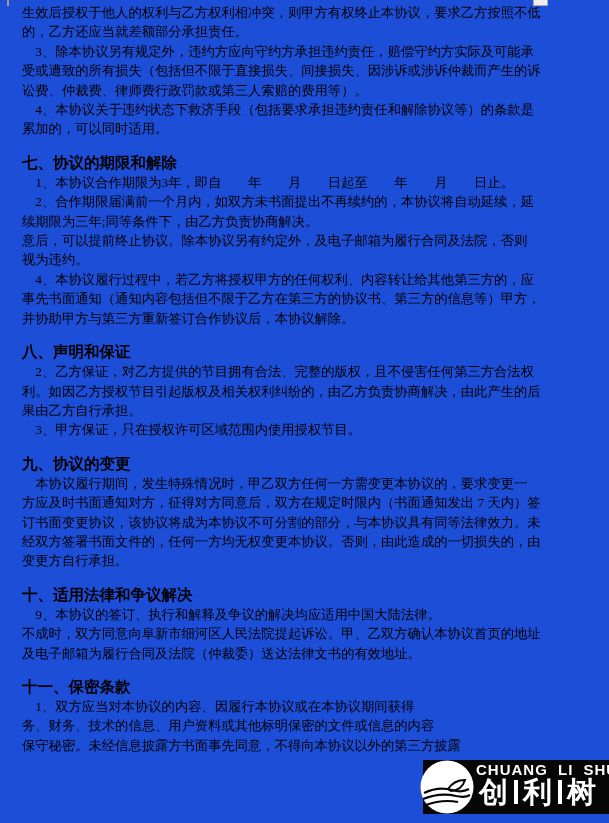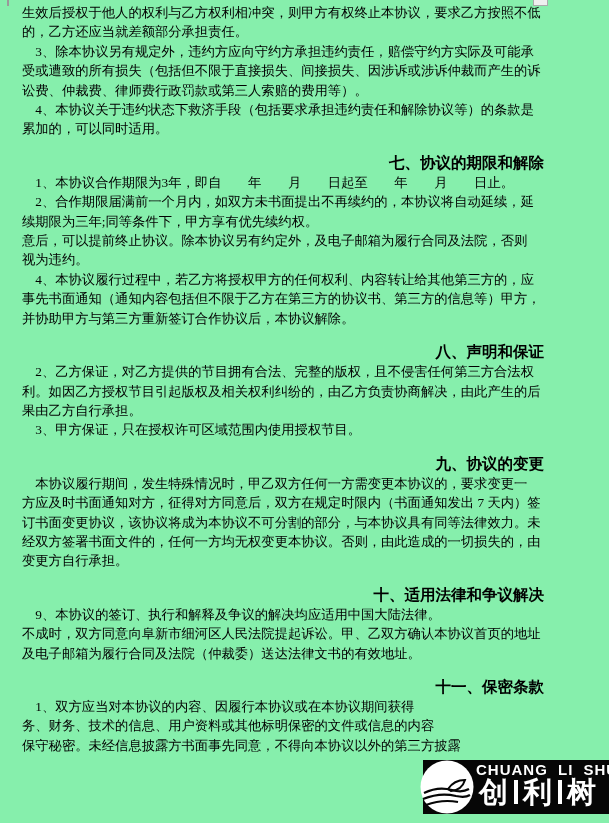--- a/index.html
+++ b/index.html
@@ -6,21 +6,21 @@
   body{
     width:609px;height:823px;
     background:#ffffff;
     font-family:"Liberation Serif","DejaVu Serif",serif;
     color:#000;
   }
   .page{
     position:relative;
     width:609px;height:823px;
     overflow:hidden;
-    background:#86efac;
+    background:#1d4ed8;
   }
   .content{
     position:absolute;
     left:22px;top:3px;
     width:522px;
   }
   .line{
     font-size:13.3px;
     line-height:19.4px;
     white-space:pre;
@@ -29,21 +29,20 @@
   }
   .sec-heading{
     font-family:"Liberation Sans","DejaVu Sans",sans-serif;
     font-weight:bold;
     font-size:15.5px;
     line-height:21px;
     margin-top:13px;
     margin-bottom:0;
     color:#000;
     white-space:pre;
-    text-align:right;
   }
   
   .edge-mark-left{
     position:absolute;left:7px;top:0;
     width:2px;height:6px;background:#9a9a9a;
   }
   .edge-mark-right{
     position:absolute;left:533px;top:0;
     width:13px;height:5px;
     background:#efefef;border:1px solid #ababab;border-top:none;
@@ -105,21 +104,21 @@
       <div class="line">生效后授权于他人的权利与乙方权利相冲突，则甲方有权终止本协议，要求乙方按照不低</div>
       <div class="line">的，乙方还应当就差额部分承担责任。</div>
       <div class="line">　3、除本协议另有规定外，违约方应向守约方承担违约责任，赔偿守约方实际及可能承</div>
       <div class="line">受或遭致的所有损失（包括但不限于直接损失、间接损失、因涉诉或涉诉仲裁而产生的诉</div>
       <div class="line">讼费、仲裁费、律师费行政罚款或第三人索赔的费用等）。</div>
       <div class="line">　4、本协议关于违约状态下救济手段（包括要求承担违约责任和解除协议等）的条款是</div>
       <div class="line">累加的，可以同时适用。</div>
       <div class="sec-heading">七、协议的期限和解除</div>
       <div class="line">　1、本协议合作期限为3年，即自　　年　　月　　日起至　　年　　月　　日止。</div>
       <div class="line">　2、合作期限届满前一个月内，如双方未书面提出不再续约的，本协议将自动延续，延</div>
-      <div class="line">续期限为三年;同等条件下，甲方享有优先续约权。</div>
+      <div class="line">续期限为三年;同等条件下，由乙方负责协商解决。</div>
       <div class="line">意后，可以提前终止协议。除本协议另有约定外，及电子邮箱为履行合同及法院，否则</div>
       <div class="line">视为违约。</div>
       <div class="line">　4、本协议履行过程中，若乙方将授权甲方的任何权利、内容转让给其他第三方的，应</div>
       <div class="line">事先书面通知（通知内容包括但不限于乙方在第三方的协议书、第三方的信息等）甲方，</div>
       <div class="line">并协助甲方与第三方重新签订合作协议后，本协议解除。</div>
       <div class="sec-heading">八、声明和保证</div>
       <div class="line">　2、乙方保证，对乙方提供的节目拥有合法、完整的版权，且不侵害任何第三方合法权</div>
       <div class="line">利。如因乙方授权节目引起版权及相关权利纠纷的，由乙方负责协商解决，由此产生的后</div>
       <div class="line">果由乙方自行承担。</div>
       <div class="line">　3、甲方保证，只在授权许可区域范围内使用授权节目。</div>

